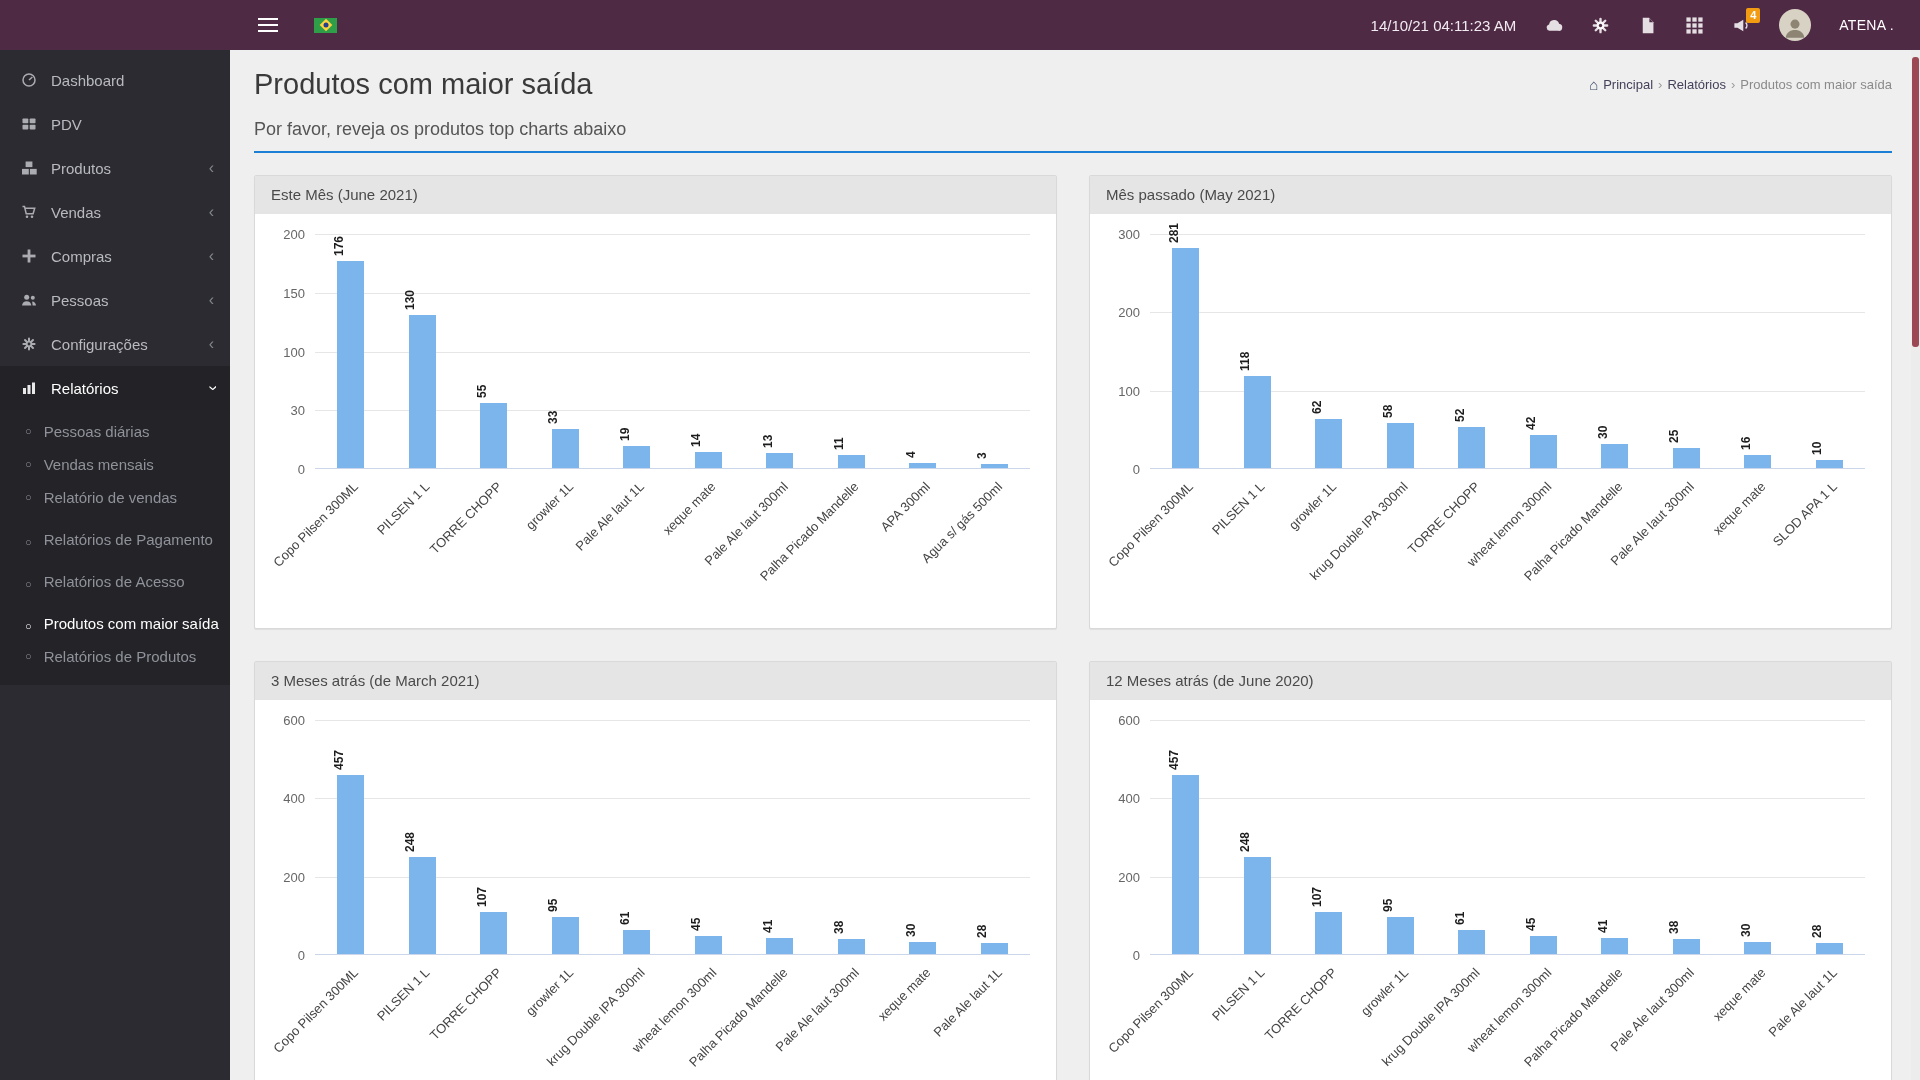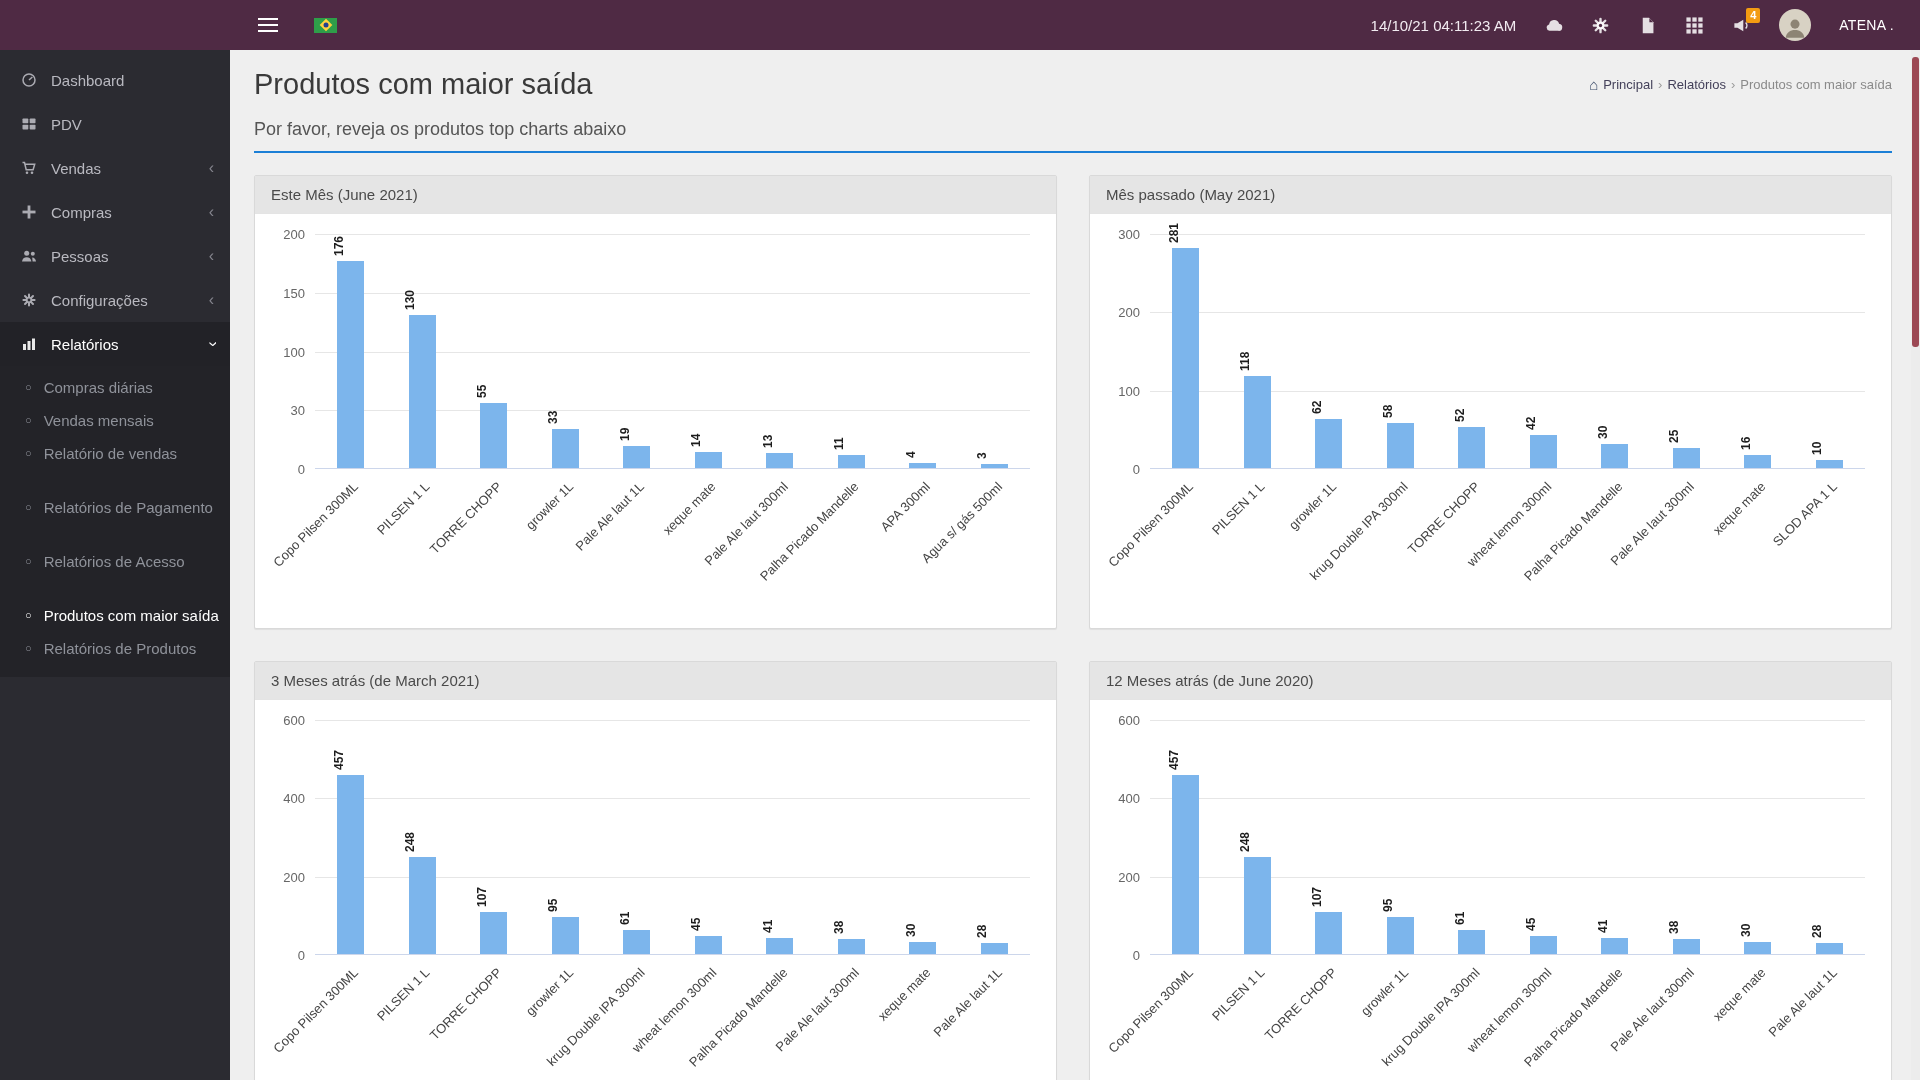--- a/index.html
+++ b/index.html
@@ -43,21 +43,21 @@
   .nicon svg { width:16px; height:16px; }
   .nlabel { flex:1 1 auto; white-space:nowrap; }
   .chev { margin-left:auto; color:#85858d; display:inline-block; font-size:16px; line-height:1; }
   .chev::before { content:"\2039"; }
   .chev.down { transform:rotate(-90deg); }
   .nav-item.active { background:#222227; color:#fff; }
   .nav-item.active .chev { color:#fff; }
   .submenu { background:#232328; padding:5px 0 12px; }
   .sub-item { display:flex; align-items:center; gap:12px; padding:8px 10px 8px 25px;
     color:#8f929a; font-size:15px; cursor:pointer; }
-  .sub-item.sp { margin-top:21px; }
+  .sub-item.sp { margin-top:9px;align-items:flex-end; }
   .sub-item.active { color:#fff; }
   .dot { font-size:11px; line-height:1; }
   .dot::before { content:"\25CB"; }
 
   
   .main { margin-left:230px; padding:18px 28px 0 24px; }
   .title-row { display:flex; align-items:center; justify-content:space-between; }
   .page-title { margin:0; font-size:29px; font-weight:400; color:#3a3a3a; }
   .breadcrumb { display:flex; align-items:flex-end; gap:5px; font-size:13px; }
   .home { color:#3a4a68; font-size:15px; line-height:1; }
@@ -174,20 +174,33 @@
             <rect x="1.5" y="8.7" width="5.8" height="4.8" rx="0.8"></rect>
             <rect x="8.7" y="8.7" width="5.8" height="4.8" rx="0.8"></rect>
           </g>
         </svg>
       </span>
     <span class="nlabel">PDV</span>
   </div>
   <div class="nav-item">
     <span class="nicon">
         <svg viewBox="0 0 16 16">
+          <g fill="currentColor">
+            <rect x="4.6" y="1.5" width="6.8" height="5.6"></rect>
+            <rect x="1" y="8.9" width="6.8" height="5.6"></rect>
+            <rect x="8.9" y="8.9" width="6.8" height="5.6"></rect>
+          </g>
+        </svg>
+      </span>
+    <span class="nlabel">Produtos</span>
+    <span class="chev"></span>
+  </div>
+  <div class="nav-item">
+    <span class="nicon">
+        <svg viewBox="0 0 16 16">
           <path d="M1.5 2.5h2l1.7 7.2h6.9l1.6-5.4H4.2" fill="none" stroke="currentColor" stroke-width="1.5"></path>
           <circle cx="6" cy="12.8" r="1.3" fill="currentColor"></circle>
           <circle cx="11" cy="12.8" r="1.3" fill="currentColor"></circle>
         </svg>
       </span>
     <span class="nlabel">Vendas</span>
     <span class="chev"></span>
   </div>
   <div class="nav-item">
     <span class="nicon">
@@ -237,21 +250,21 @@
             <rect x="11" y="2.5" width="3" height="11.5"></rect>
           </g>
         </svg>
       </span>
     <span class="nlabel">Relatórios</span>
     <span class="chev down"></span>
   </div>
   <div class="submenu">
     <div class="sub-item">
       <span class="dot"></span>
-      <span>Compras diárias</span>
+      <span>Pessoas diárias</span>
     </div>
     <div class="sub-item">
       <span class="dot"></span>
       <span>Vendas mensais</span>
     </div>
     <div class="sub-item">
       <span class="dot"></span>
       <span>Relatório de vendas</span>
     </div>
     <div class="sub-item sp">

